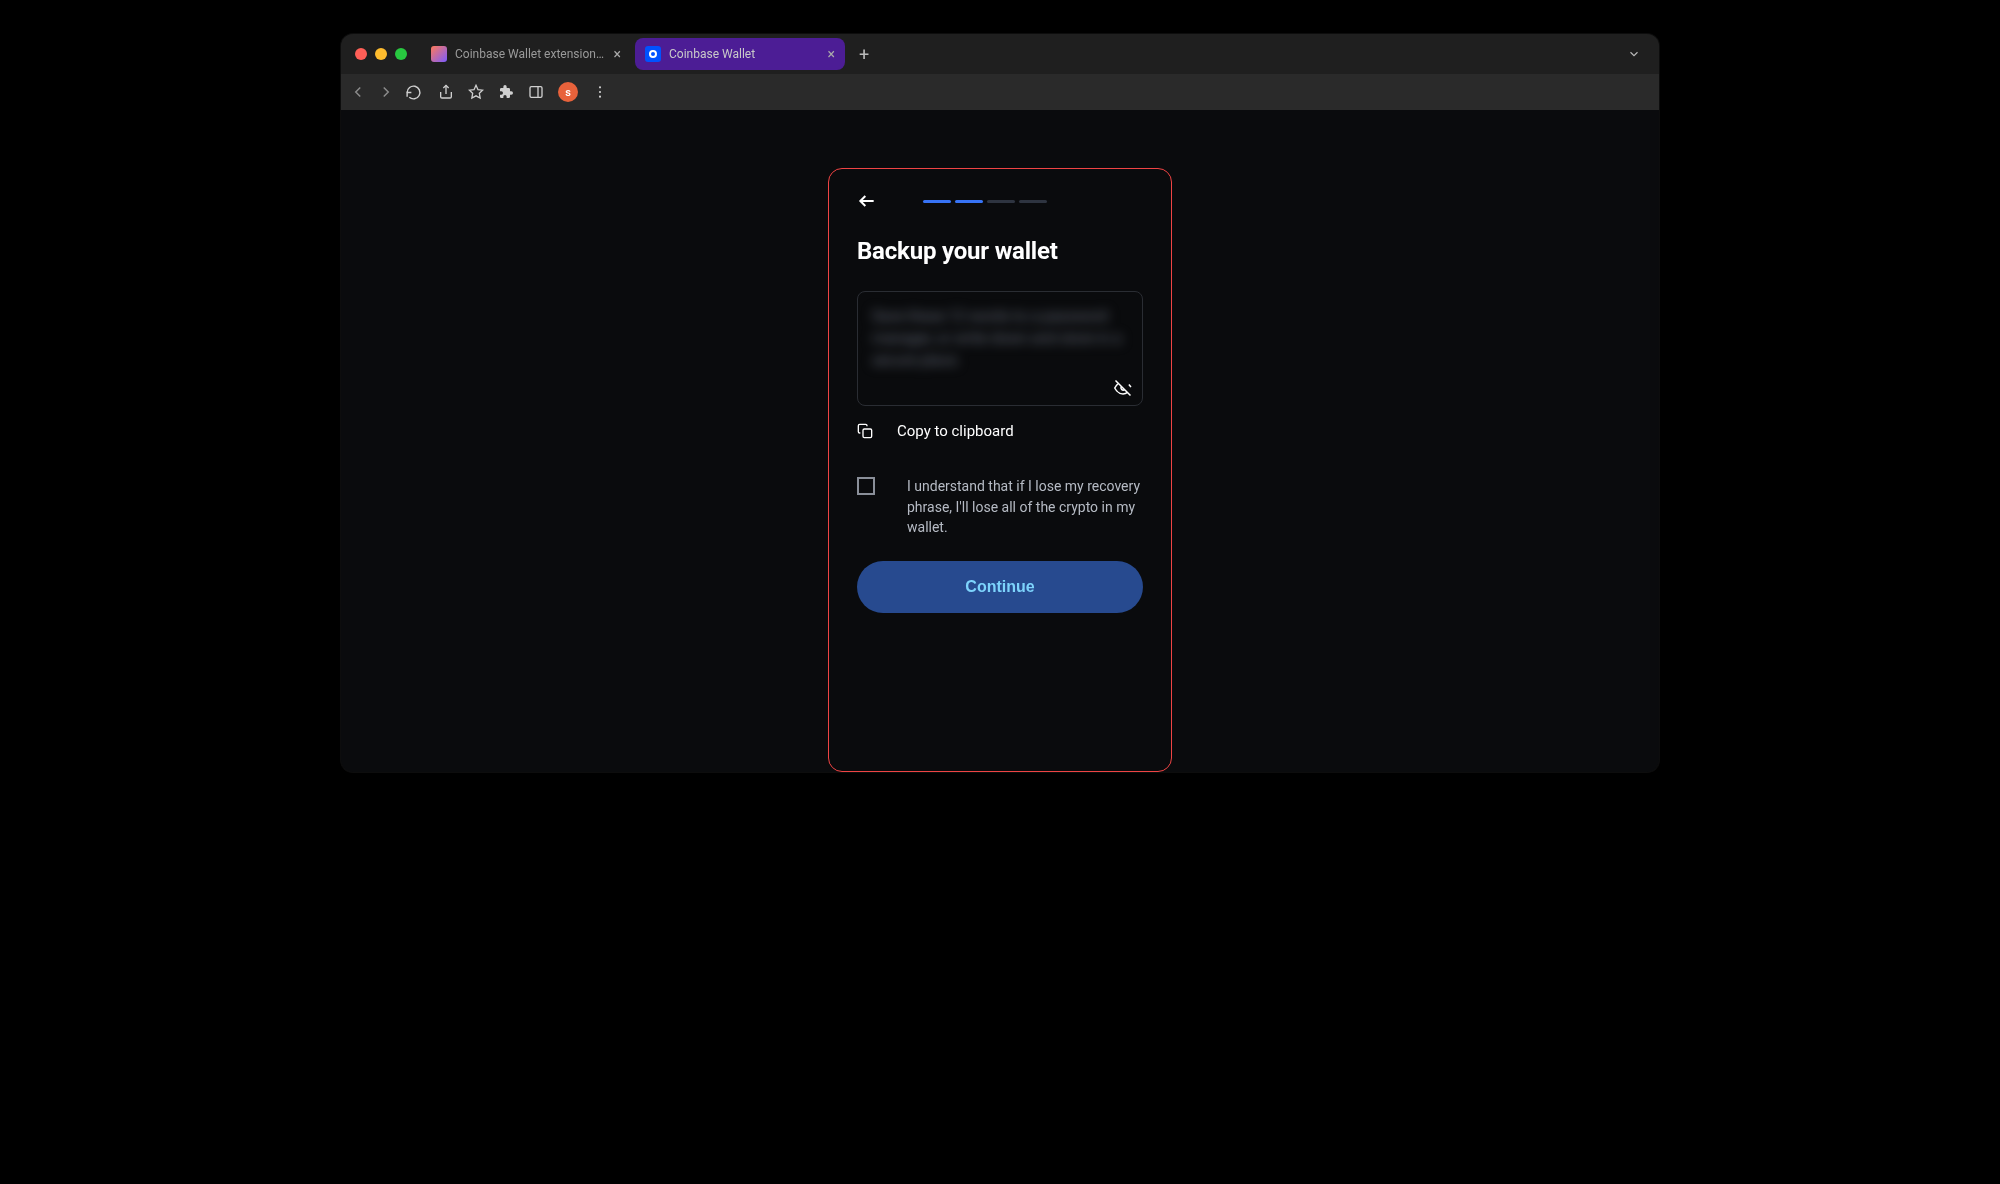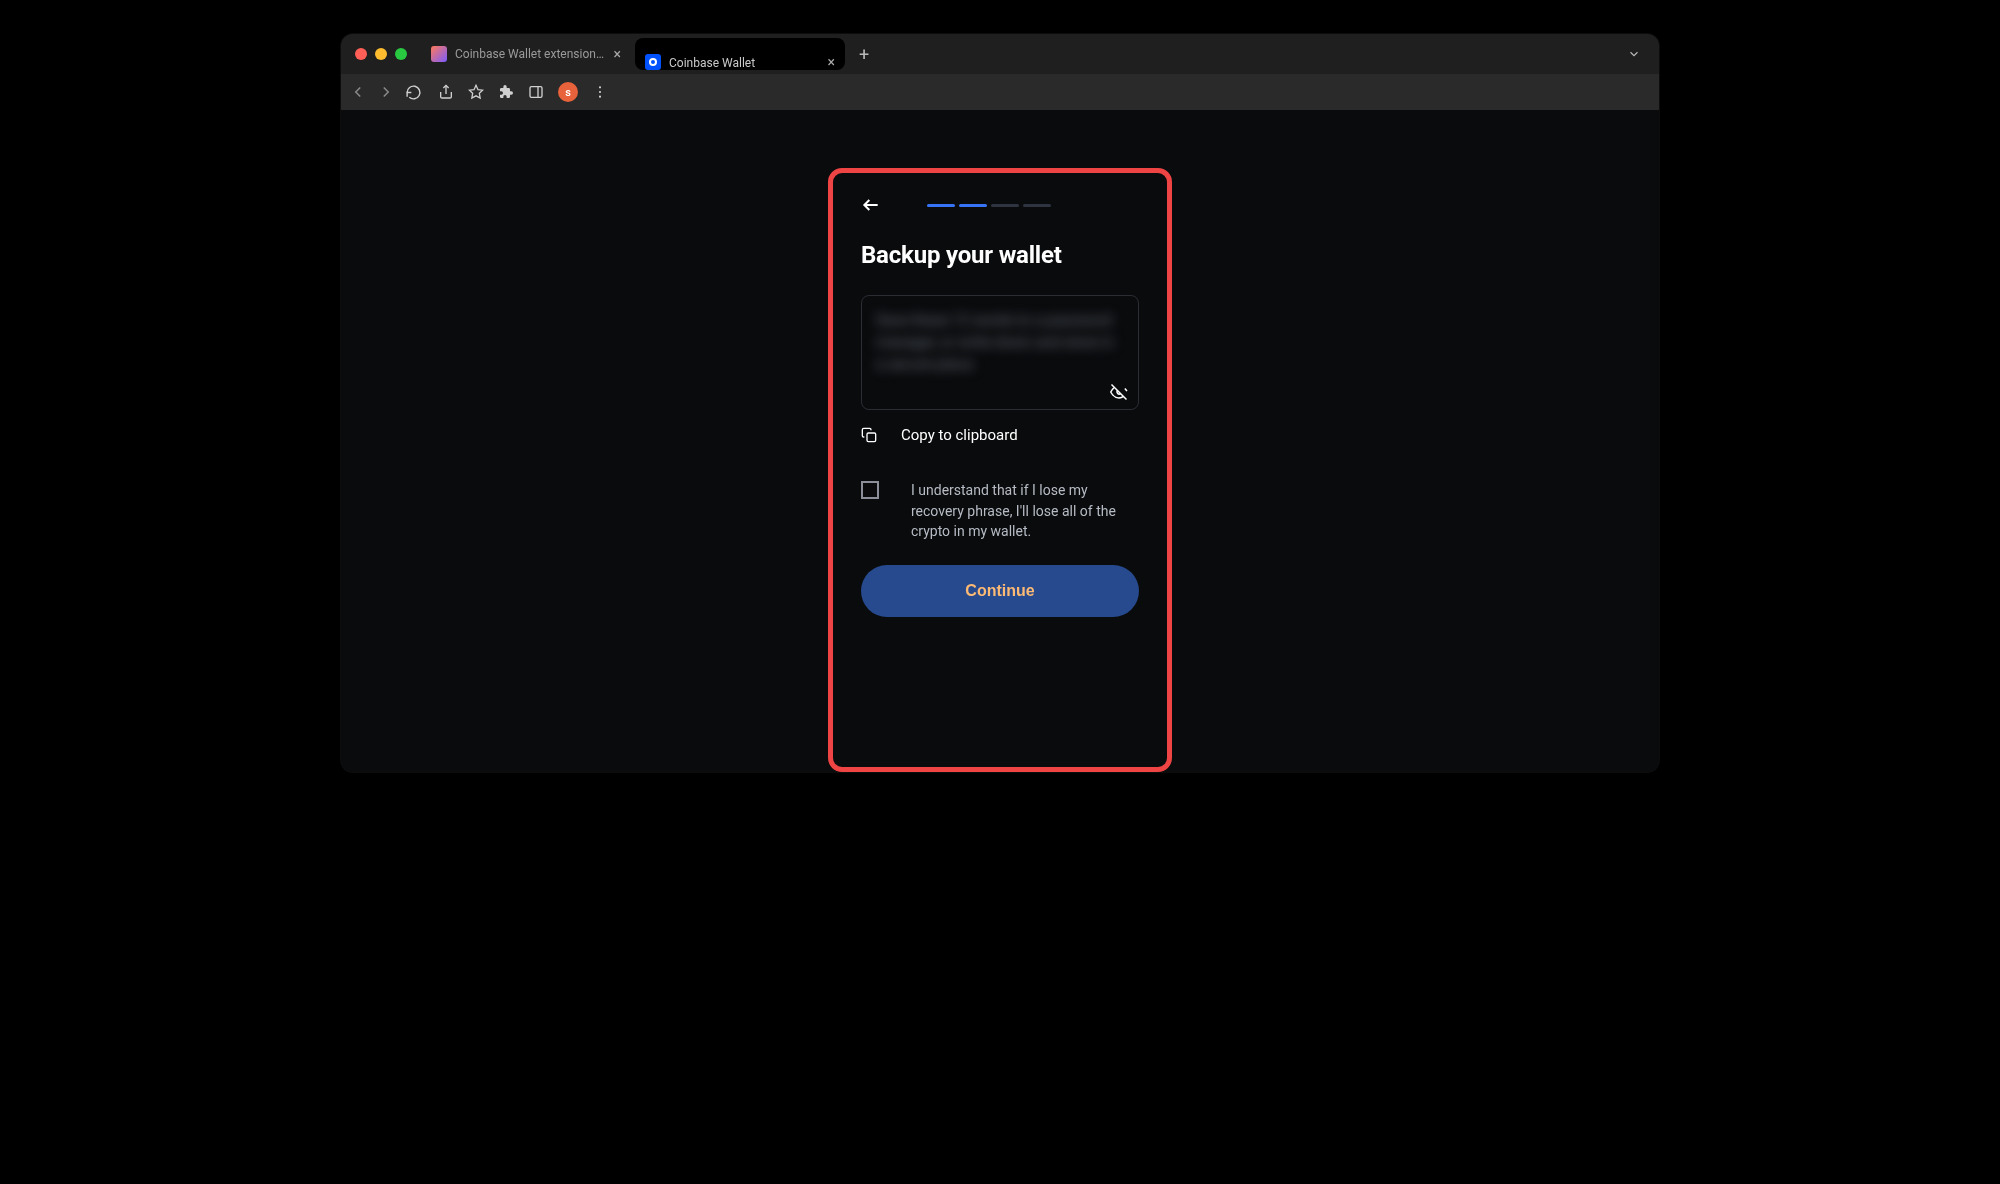--- a/index.html
+++ b/index.html
@@ -50,21 +50,21 @@
   border-radius: 8px;
   display: flex;
   align-items: center;
   padding: 0 10px;
   gap: 8px;
   font-size: 12px;
   color: #c9c9c9;
   width: 210px;
 }
 .tab.inactive { background: transparent; color: #9a9a9a; }
-.tab.active { background: #000000; align-items: flex-end; }
+.tab.active { background: #4c1d95; }
 .tab .favicon { width: 16px; height: 16px; border-radius: 3px; flex-shrink:0;}
 .fav-wallet-ext { background: linear-gradient(135deg,#ff7a59,#7b5bff); }
 .fav-cb { background:#0052ff;border-radius:50%;position:relative;}
 .fav-cb::after{content:"";position:absolute;inset:4px;border:2px solid #fff;border-radius:50%;}
 .tab .title { flex:1; white-space: nowrap; overflow:hidden; text-overflow:ellipsis;}
 .tab .close { color:#aaa; font-size:14px; cursor:pointer; }
 .new-tab { color:#b9b9b9; font-size:18px; padding:0 10px; cursor:pointer;}
 .tab-bar .spacer{flex:1;}
 .chevron-down { color:#b9b9b9; padding:0 10px; }
 
@@ -103,21 +103,21 @@
 .content-area {
   flex:1;
   background:#0a0b0d;
   display:flex;
   justify-content:center;
   padding-top:58px;
 }
 
 .card {
   width: 344px;
-  border: 5px solid #ef4444;
+  border: 1px solid #ef4444;
   border-radius: 14px;
   padding: 22px 28px 28px 28px;
 }
 
 .card-header { display:flex; align-items:center; gap:46px; }
 .back-arrow { color:#fff; cursor:pointer; }
 .progress { display:flex; gap:4px; }
 .progress .seg { width:28px; height:3px; border-radius:2px; background:#2e3440;}
 .progress .seg.active { background:#3773f5; }
 
@@ -162,21 +162,21 @@
   width:100%;
   height:52px;
   border:none;
   border-radius:26px;
   background:#274a8f;
   color:#0a0b0d;
   font-size:16px;
   font-weight:600;
   cursor:pointer;
 }
-.continue-btn.disabled { opacity:1; color:#fdba74; }
+.continue-btn.disabled { opacity:1; color:#7dd3fc; }
 
 svg { display:block; }
 </style>
 </head>
 <body>
 
 <div class="browser-window">
 
   <div class="tab-bar">
     <div class="traffic-lights">

